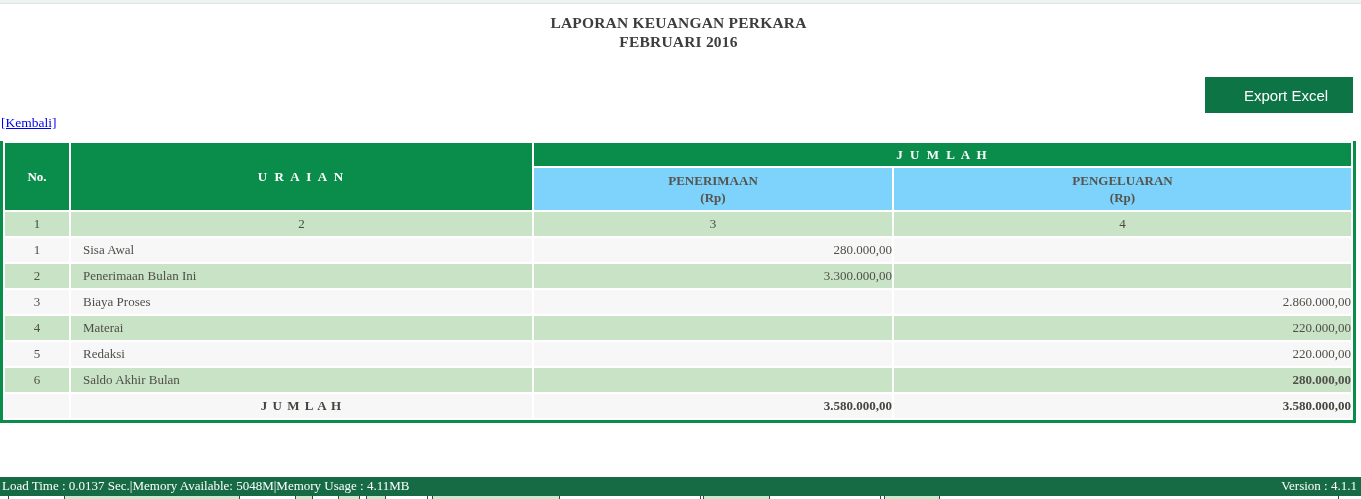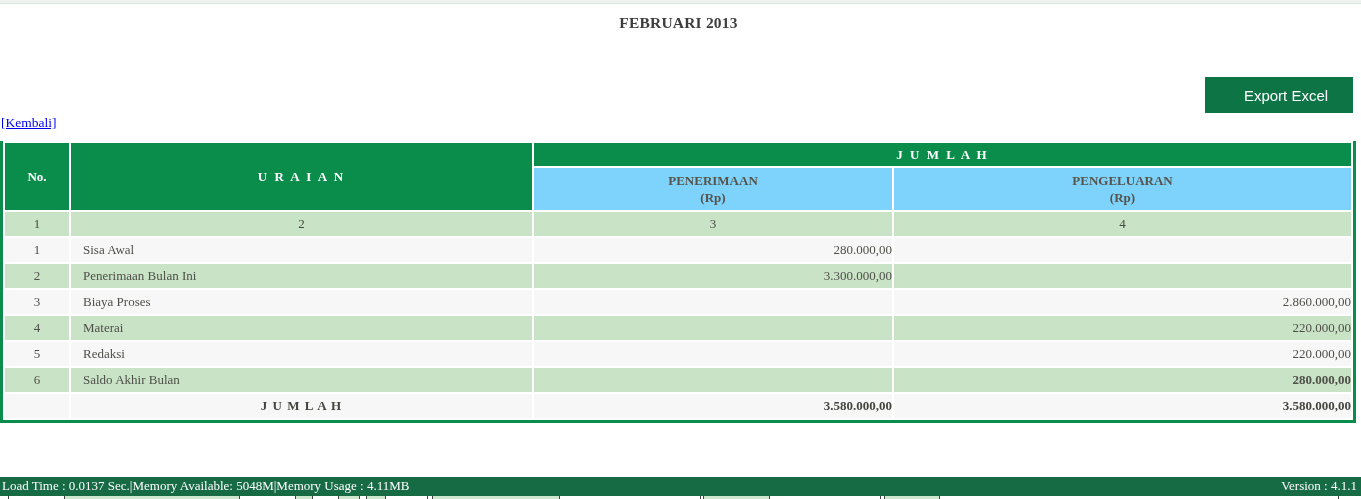--- a/index.html
+++ b/index.html
@@ -53,21 +53,22 @@
   .bottom-strip .seg{position:absolute;top:0;height:3px;background:#cfe6cf;
     border-left:1px solid #444;border-right:1px solid #444;}
   .bottom-strip .tick{position:absolute;top:0;height:3px;width:1px;background:#444;}
 </style>
 </head>
 <body>
 
 <div class="top-line"></div>
 
 <div class="report-title">
-  <div>FEBRUARI 2013</div>
+  <div>LAPORAN KEUANGAN PERKARA</div>
+  <div>FEBRUARI 2016</div>
 </div>
 
 <button class="export-btn">Export Excel</button>
 
 <a class="kembali" href="#">[Kembali]</a>
 
 <div class="table-wrap">
   <table>
     <colgroup>
         <col class="c-no">

